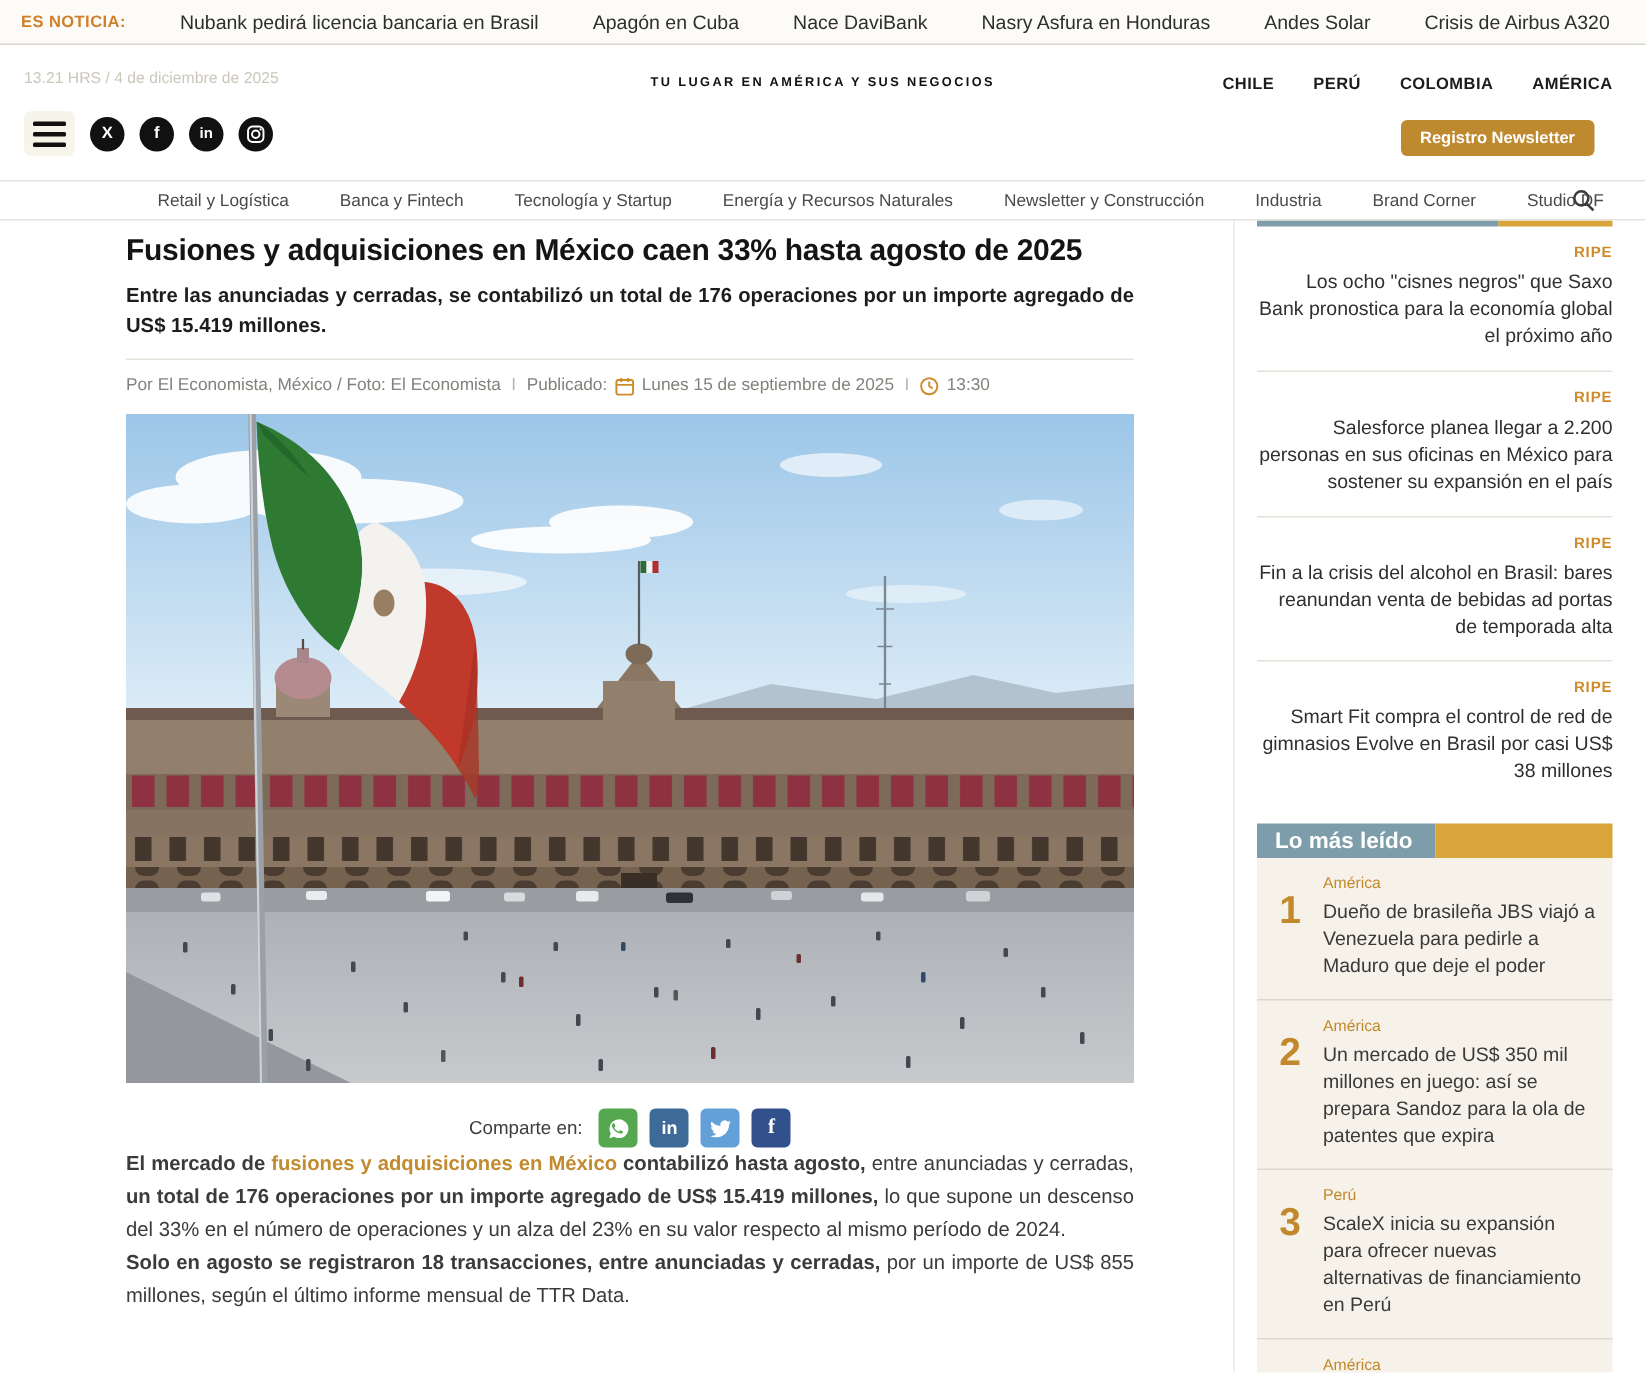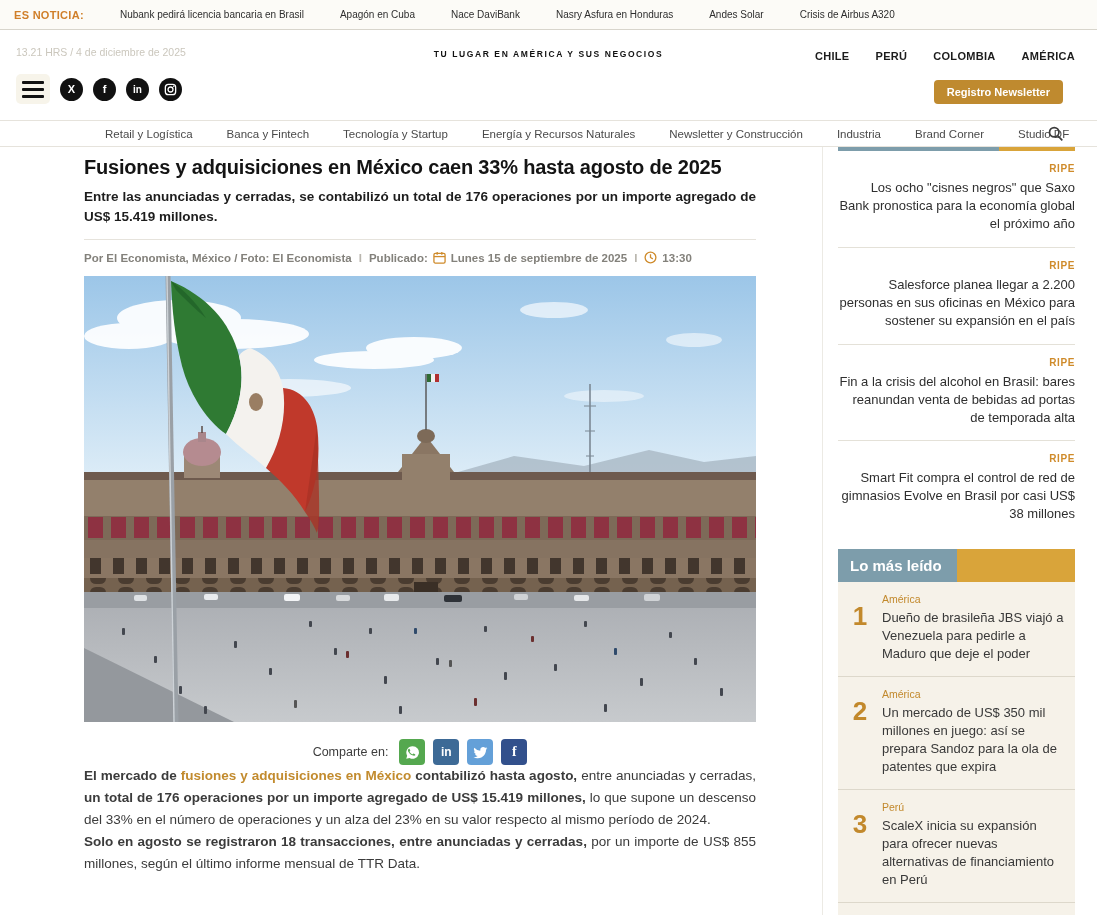--- a/index.html
+++ b/index.html
@@ -3,21 +3,21 @@
 <meta charset="utf-8">
 <style>
   * { margin:0; padding:0; box-sizing:border-box; }
   html,body { width:1097px; height:915px; overflow:hidden; background:#fff;
     font-family:"Liberation Sans", sans-serif; color:#333; }
 
   
   .ticker { height:30px; background:#fcfbf7; border-bottom:1px solid #d8d5cc;
     display:flex; align-items:center; padding:0 14px; gap:36px; }
   .ticker-label { color:#d07f2a; font-weight:bold; font-size:11px; letter-spacing:.3px; }
-  .ticker a { font-size:10px; color:#2e2e2e; text-decoration:none; cursor:pointer; }
+  .ticker a { font-size:13px; color:#2e2e2e; text-decoration:none; cursor:pointer; }
 
   
   header { height:90px; position:relative; background:#fff; }
   .hdr-datetime { position:absolute; left:16px; top:16px; font-size:10.5px; color:#cbc7bd; }
   .hdr-left-row { position:absolute; left:16px; top:44px; display:flex; align-items:center; gap:10px; }
   .hamburger { width:34px; height:30px; background:#f7f4ea; border:none; border-radius:5px;
     display:flex; flex-direction:column; justify-content:center; gap:4px; padding:0 6px; cursor:pointer; }
   .hamburger span { display:block; height:3px; background:#111; border-radius:1px; }
   .soc { width:23px; height:23px; border-radius:50%; background:#111; color:#fff;
     display:flex; align-items:center; justify-content:center; font-size:11px; font-weight:bold; cursor:pointer; }
@@ -41,42 +41,42 @@
 
   
   .content { display:flex; align-items:flex-start; }
   .article { margin-left:84px; width:672px; }
   .aside-wrap { margin-left:66px; border-left:1px solid #eceae4; padding-left:15px; width:253px; }
 
   
   .art-title { font-size:20px; font-weight:800; color:#141414; margin-top:9px; letter-spacing:-.2px; }
   .art-sub { font-size:13.5px; font-weight:bold; color:#1d1d1d; line-height:1.45; margin-top:8px; text-align:justify;}
   .art-rule { border:none; border-top:1px solid #e6e3dc; margin:13px 0 0 0; }
-  .byline { margin-top:11px; font-size:11.5px; color:#83817b; display:flex; align-items:center; gap:5px; flex-wrap:nowrap;font-weight:bold;}
+  .byline { margin-top:11px; font-size:11.5px; color:#83817b; display:flex; gap:5px; flex-wrap:nowrap;}
   .byline .sep { color:#b9b6ae; padding:0 2px; }
   .byline svg { flex:none; }
   .art-photo { margin-top:12px; width:672px; height:446px; display:block; }
   .share-row { margin-top:17px; display:flex; align-items:center; justify-content:center; gap:8px; }
   .share-label { font-size:12.5px; color:#3d3d3d; margin-right:3px; }
   .share-ic { width:26px; height:26px; border-radius:4px; color:#fff; display:flex; align-items:center;
     justify-content:center; font-weight:bold; font-size:14px; cursor:pointer; }
   .share-wa { background:#55a84f; } .share-li { background:#3d6a96; font-size:12px;}
   .share-tw { background:#64a0d8; } .share-fb { background:#32508c; font-family:"Liberation Serif",serif; }
   .art-p { font-size:13.5px; line-height:1.62; color:#3b3b3b; text-align:justify; }
   .art-p:first-of-type { margin-top:26px; }
   .goldlink { color:#c28b2e; font-weight:bold; text-decoration:none; cursor:pointer; }
 
   
   .side-topbar { height:4px; display:flex; margin-top:0; }
   .side-topbar .t { flex:68; background:#7d9dab; } .side-topbar .g { flex:32; background:#d9a43a; }
   .ripe-item { padding:12px 0 14px 0; border-bottom:1px solid #e4e1d8; cursor:pointer;text-align:right;}
   .ripe-item.last { border-bottom:none; }
   .ripe-tag { font-size:10px; font-weight:bold; color:#cf8b2b; letter-spacing:.6px; }
   .ripe-title { font-size:13px; color:#2f2f2f; line-height:1.38; margin-top:5px; }
-  .mr-header { margin-top:12px; height:33px; display:flex; }
+  .mr-header { margin-top:12px; height:23px; display:flex; }
   .mr-header .mr-t { width:50%; background:#7d9dab; color:#fff; font-size:15px; font-weight:bold;
     display:flex; align-items:center; padding-left:12px; }
   .mr-header .mr-g { width:50%; background:#d9a43a; }
   .mr-list { background:#f6f2e9; }
   .mr-item { display:flex; padding:11px 10px 13px 0; cursor:pointer; }
   .mr-item + .mr-item { border-top:1px solid #ddd8cb; }
   .mr-num { width:44px; flex:none; text-align:center; font-size:26px; font-weight:800; color:#c2892c; padding-top:8px;}
   .mr-cat { font-size:10.5px; color:#c2892c; }
   .mr-title { font-size:13px; color:#393939; line-height:1.38; margin-top:4px; }
 </style>

